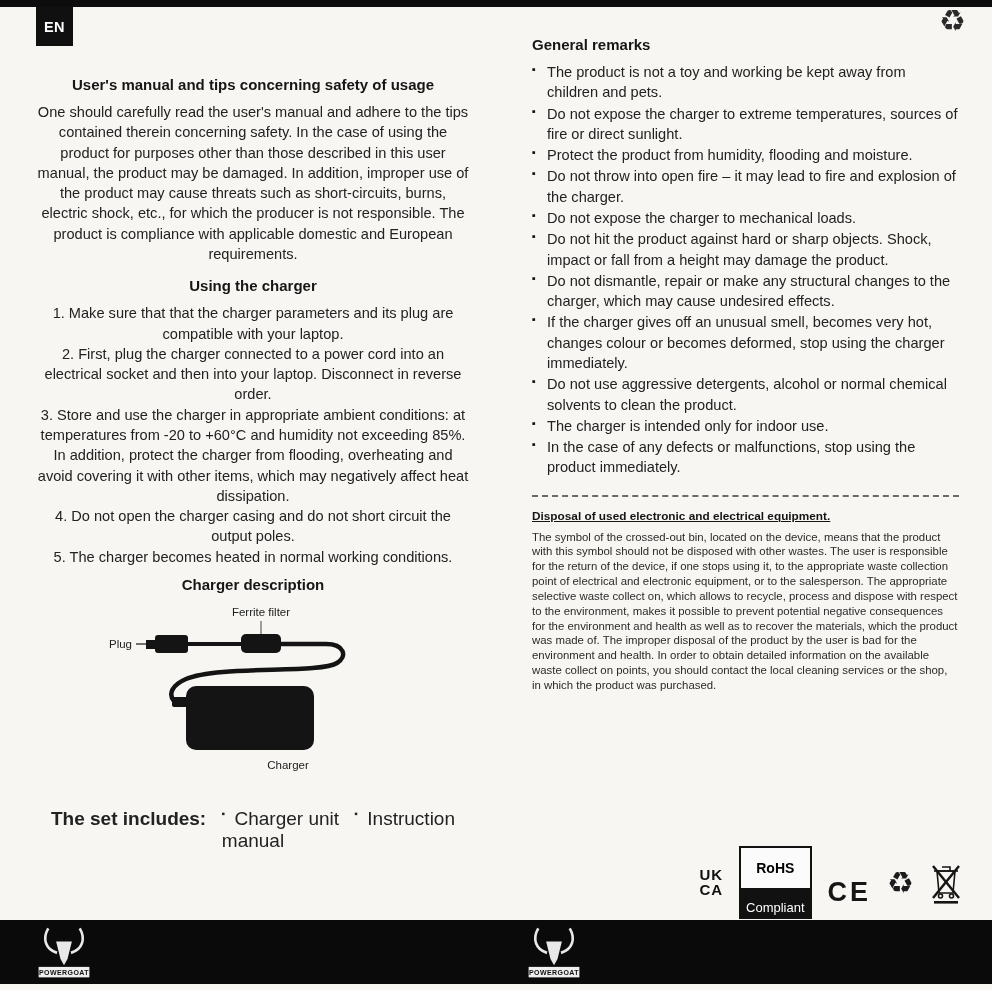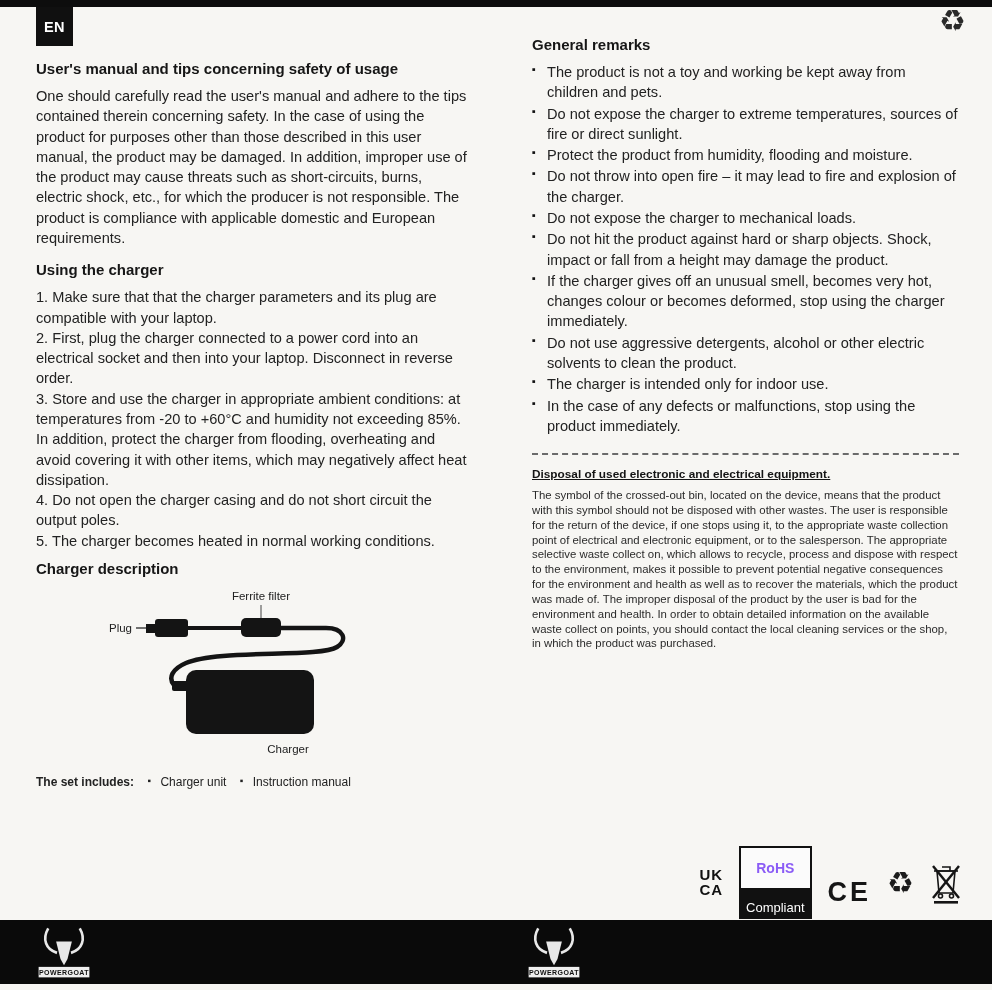--- a/index.html
+++ b/index.html
@@ -25,21 +25,21 @@
     display: flex; align-items: center; justify-content: center;
     letter-spacing: .5px;
   }
   .top-right-icon {
     position: absolute; top: 6px; right: 26px;
     font-size: 30px; color: #2a2a2a; line-height: 1;
   }
 
   
   .col-left {
-    position: absolute; left: 36px; top: 60px; width: 434px;
+    position: absolute; left: 36px; top: 76px; width: 434px; text-align: center;
   }
   .col-right {
     position: absolute; left: 532px; top: 36px; width: 427px;
   }
   h2 {
     font-size: 15px; font-weight: 700; color: #161616;
     margin-bottom: 9px;
   }
   .body, .num {
     font-size: 14.6px; line-height: 1.39; color: #222;
@@ -73,41 +73,41 @@
 
   
   .diagram { display: block; margin-top: 8px; }
   .diagram text {
     font-family: "Liberation Sans", sans-serif;
     font-size: 11.5px; fill: #222;
   }
 
   
   .set-line {
-    margin-top: 14px; font-size: 12px; color: #222;
+    margin-top: 31px; font-size: 19px; color: #222;
   }
   .set-line .bold-label { font-weight: 700; }
   .set-item { margin-left: 10px; position: relative; padding-left: 13px; }
   .set-item::before {
     content: "▪"; position: absolute; left: 0; top: 0; font-size: 10px;
   }
 
   
   .marks-row {
     position: absolute; top: 846px; right: 30px;
     display: flex; align-items: center; gap: 16px;
   }
   .ukca {
     font-weight: 700; font-size: 15px; line-height: .95;
     letter-spacing: 1px; color: #111; text-align: left;
   }
   .rohs {
     border: 2.5px solid #111; text-align: center; background: #fbfbfb;
   }
-  .rohs-top { font-weight: 700; font-size: 14px; padding: 12px 8px; color: #8b5cf6; }
+  .rohs-top { font-weight: 700; font-size: 14px; padding: 12px 8px; color: #000000; }
   .rohs-sub { background: #111; color: #fff; font-size: 13px; padding: 12px 5px 2px; }
   .ce-mark {
     font-weight: 700; font-size: 27px; letter-spacing: 3px; color: #151515; margin-top: 20px;
   }
   .recycle-mark { font-size: 30px; color: #1b1b1b; line-height: 1; }
 
   
   .footer {
     position: absolute; left: 0; top: 920px;
     width: 100%; height: 64px; background: #0a0a0a;
@@ -176,22 +176,23 @@
   <div class="col-right">
 
     <h2>General remarks</h2>
     <ul class="remarks">
       <li>The product is not a toy and working be kept away from children and pets.</li>
       <li>Do not expose the charger to extreme temperatures, sources of fire or direct sunlight.</li>
       <li>Protect the product from humidity, flooding and moisture.</li>
       <li>Do not throw into open fire – it may lead to fire and explosion of the charger.</li>
       <li>Do not expose the charger to mechanical loads.</li>
       <li>Do not hit the product against hard or sharp objects. Shock, impact or fall from a height may damage the product.</li>
+      <li>Do not dismantle, repair or make any structural changes to the charger, which may cause undesired effects.</li>
       <li>If the charger gives off an unusual smell, becomes very hot, changes colour or becomes deformed, stop using the charger immediately.</li>
-      <li>Do not use aggressive detergents, alcohol or other electric solvents to clean the product.</li>
+      <li>Do not use aggressive detergents, alcohol or normal chemical solvents to clean the product.</li>
       <li>The charger is intended only for indoor use.</li>
       <li>In the case of any defects or malfunctions, stop using the product immediately.</li>
     </ul>
 
     <hr class="dashed-divider">
 
     <div class="disposal-heading">Disposal of used electronic and electrical equipment.</div>
     <p class="disposal-body">The symbol of the crossed-out bin, located on the device, means that the product with this symbol should not be disposed with other wastes. The user is responsible for the return of the device, if one stops using it, to the appropriate waste collection point of electrical and electronic equipment, or to the salesperson. The appropriate selective waste collect on, which allows to recycle, process and dispose with respect to the environment, makes it possible to prevent potential negative consequences for the environment and health as well as to recover the materials, which the product was made of. The improper disposal of the product by the user is bad for the environment and health. In order to obtain detailed information on the available waste collect on points, you should contact the local cleaning services or the shop, in which the product was purchased.</p>
 
   </div>

